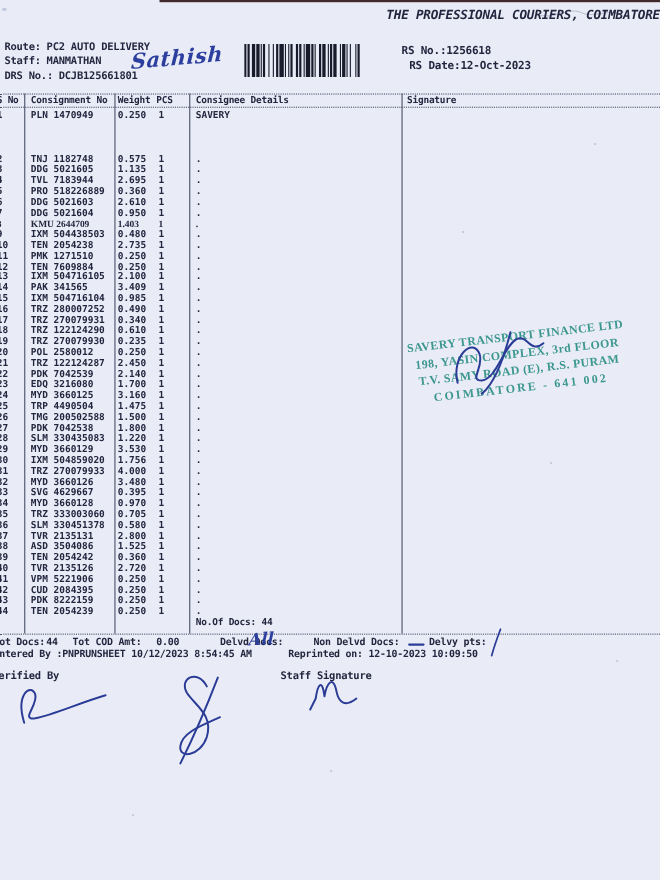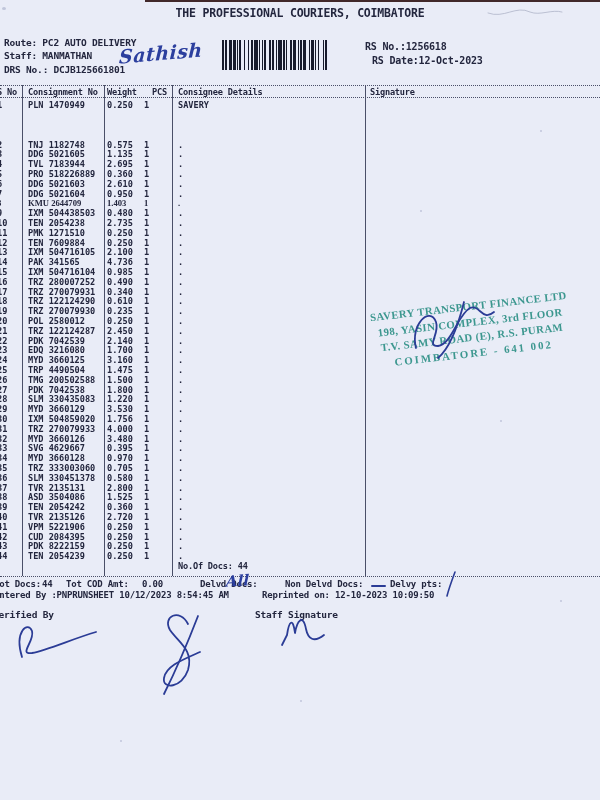--- a/index.html
+++ b/index.html
@@ -1,20 +1,20 @@
 <!DOCTYPE html>
 <html><head>
 <meta charset="utf-8">
 <style>
   html,body{margin:0;padding:0;}
   body{width:600px;height:800px;overflow:hidden;background:#e9ecf7;}
   .page{position:relative;width:600px;height:800px;background:#e9ecf7;
         font-family:"DejaVu Sans Mono",monospace;color:#23263e;overflow:hidden;}
   .print{position:absolute;white-space:pre;font-weight:bold;letter-spacing:-0.2px;}
-  .center{left:0;width:600px;text-align:center;}
+  .center{left:0;width:600px;text-align:right;font-style:italic;}
   .t-title{top:6px;font-size:11.5px;}
   .t-sub{top:21px;font-size:12px;}
   .meta{font-size:9.5px;}
   .meta .val{margin-left:0.55em;}
   .rsmeta{font-size:10px;}
   .dash-h{position:absolute;height:0;border-top:1px dotted #4a4f68;}
   .vline{position:absolute;width:0;border-left:1px solid #4a4f68;}
   .thead{font-size:8.6px;top:87px;}
   .trow{position:absolute;left:0;width:600px;height:10px;font-size:8.6px;line-height:10px;font-weight:bold;}
   .trow span{position:absolute;white-space:pre;}
@@ -141,21 +141,21 @@
   <div class="dash-h" style="left:0;top:97px;width:600px"></div>
   <div class="dash-h" style="left:0;top:576px;width:600px"></div>
   <div class="vline" style="left:22px;top:85px;height:491px"></div>
   <div class="vline" style="left:104px;top:85px;height:491px"></div>
   <div class="vline" style="left:172px;top:85px;height:491px"></div>
   <div class="vline" style="left:365px;top:85px;height:491px"></div>
 
   <div class="print thead" style="left:-3px">S No</div>
   <div class="print thead" style="left:28px">Consignment No</div>
   <div class="print thead" style="left:107px">Weight</div>
-  <div class="print thead" style="left:152px">PCS</div>
+  <div class="print thead" style="left:142px">PCS</div>
   <div class="print thead" style="left:178px">Consignee Details</div>
   <div class="print thead" style="left:370px">Signature</div>
 
   <div>
       <div class="trow" style="top: 100px;">
         <span class="c-sno">1</span>
         <span class="c-consign">PLN 1470949</span>
         <span class="c-weight">0.250</span>
         <span class="c-pcs">1</span>
         <span class="c-consignee">SAVERY</span>
@@ -240,21 +240,21 @@
       <div class="trow" style="top: 247.3px;">
         <span class="c-sno">13</span>
         <span class="c-consign">IXM 504716105</span>
         <span class="c-weight">2.100</span>
         <span class="c-pcs">1</span>
         <span class="c-consignee">.</span>
       </div>
       <div class="trow" style="top: 257.1px;">
         <span class="c-sno">14</span>
         <span class="c-consign">PAK 341565</span>
-        <span class="c-weight">4.736</span>
+        <span class="c-weight">3.409</span>
         <span class="c-pcs">1</span>
         <span class="c-consignee">.</span>
       </div>
       <div class="trow" style="top: 266.9px;">
         <span class="c-sno">15</span>
         <span class="c-consign">IXM 504716104</span>
         <span class="c-weight">0.985</span>
         <span class="c-pcs">1</span>
         <span class="c-consignee">.</span>
       </div>

